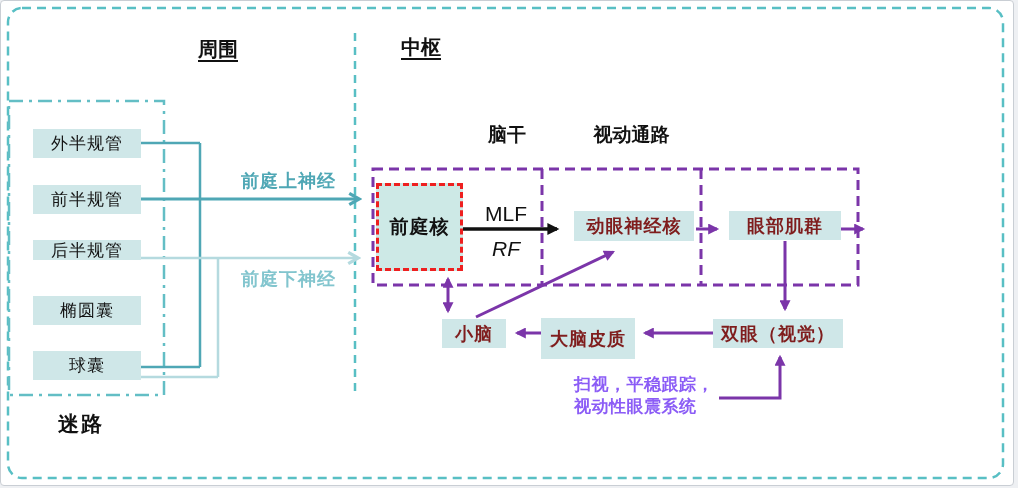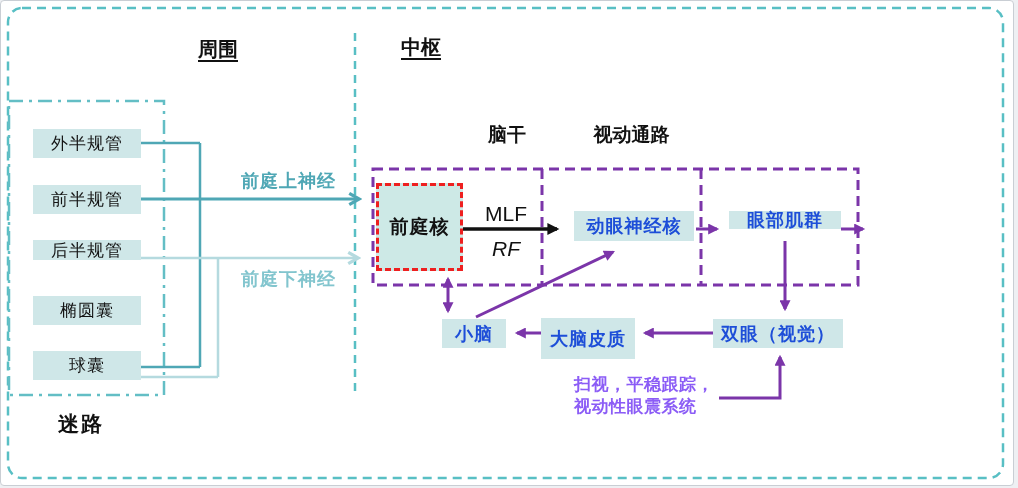--- a/index.html
+++ b/index.html
@@ -5,21 +5,21 @@
   html,body{margin:0;padding:0;background:#eef0f3;font-family:"Liberation Sans","DejaVu Sans",sans-serif;}
   .card{position:absolute;left:0;top:0;width:1012px;height:484px;background:#ffffff;
         border:1px solid #c9ced4;border-radius:4px;overflow:hidden;}
   .lyr{position:absolute;left:0;top:0;width:1018px;height:488px;pointer-events:none;}
   .abs{position:absolute;}
   .title{font-size:20px;font-weight:700;color:#111;text-align:center;
          text-decoration:underline;text-decoration-thickness:2px;text-underline-offset:4px;}
   .subtitle{font-size:19px;font-weight:700;color:#111;text-align:center;}
   .tbox{position:absolute;background:#cfe7e8;color:#151515;display:flex;align-items:center;
         justify-content:center;font-size:17px;letter-spacing:1px;}
-  .pbox{position:absolute;background:#cfe7e8;color:#1d4ed8;display:flex;align-items:center;
+  .pbox{position:absolute;background:#cfe7e8;color:#7f1d1d;display:flex;align-items:center;
         justify-content:center;font-size:18px;font-weight:700;letter-spacing:1px;}
   .vnbox{position:absolute;background:#cde9e6;border:3px dashed #ee2020;color:#111;
          display:flex;align-items:center;justify-content:center;font-size:19px;font-weight:700;letter-spacing:1px;}
   .nerve{position:absolute;font-size:18px;font-weight:700;letter-spacing:1px;}
   .tract{position:absolute;font-size:21px;color:#111;text-align:center;}
   .note-black{position:absolute;font-size:17px;font-weight:700;color:#111;
               line-height:21px;white-space:pre-line;letter-spacing:0.5px;}
   .note-purple{position:absolute;font-size:17px;font-weight:700;color:#8b5cf6;
                line-height:22px;white-space:pre-line;letter-spacing:0.5px;}
   .biglab{position:absolute;font-size:21px;font-weight:700;color:#111;letter-spacing:2px;}
@@ -85,21 +85,21 @@
   <div class="tbox" style="left:32px;top:184px;width:108px;height:29px;">前半规管</div>
   <div class="tbox" style="left:32px;top:239px;width:108px;height:20px;">后半规管</div>
   <div class="tbox" style="left:32px;top:295px;width:108px;height:29px;">椭圆囊</div>
   <div class="tbox" style="left:32px;top:350px;width:108px;height:29px;">球囊</div>
 
   <div class="nerve" style="left:240px;top:168px;color:#4fa7b5;">前庭上神经</div>
   <div class="nerve" style="left:240px;top:266px;color:#82c5ce;">前庭下神经</div>
 
   <div class="vnbox" style="left:375px;top:182px;width:81px;height:82px;">前庭核</div>
   <div class="pbox" style="left:573px;top:210px;width:120px;height:30px;">动眼神经核</div>
-  <div class="pbox" style="left:728px;top:210px;width:112px;height:18px;">眼部肌群</div>
+  <div class="pbox" style="left:728px;top:210px;width:112px;height:29px;">眼部肌群</div>
   <div class="pbox" style="left:712px;top:318px;width:130px;height:29px;">双眼（视觉）</div>
   <div class="pbox" style="left:540px;top:317px;width:94px;height:41px;">大脑皮质</div>
   <div class="pbox" style="left:441px;top:318px;width:64px;height:29px;">小脑</div>
 
   <div class="tract" style="left:480px;top:201px;width:50px;">MLF</div>
   <div class="tract" style="left:480px;top:236px;width:50px;font-style:italic;">RF</div>
 
   <div class="note-purple" style="left:573px;top:373px;width:160px;">扫视，平稳跟踪，
 视动性眼震系统</div>
 

